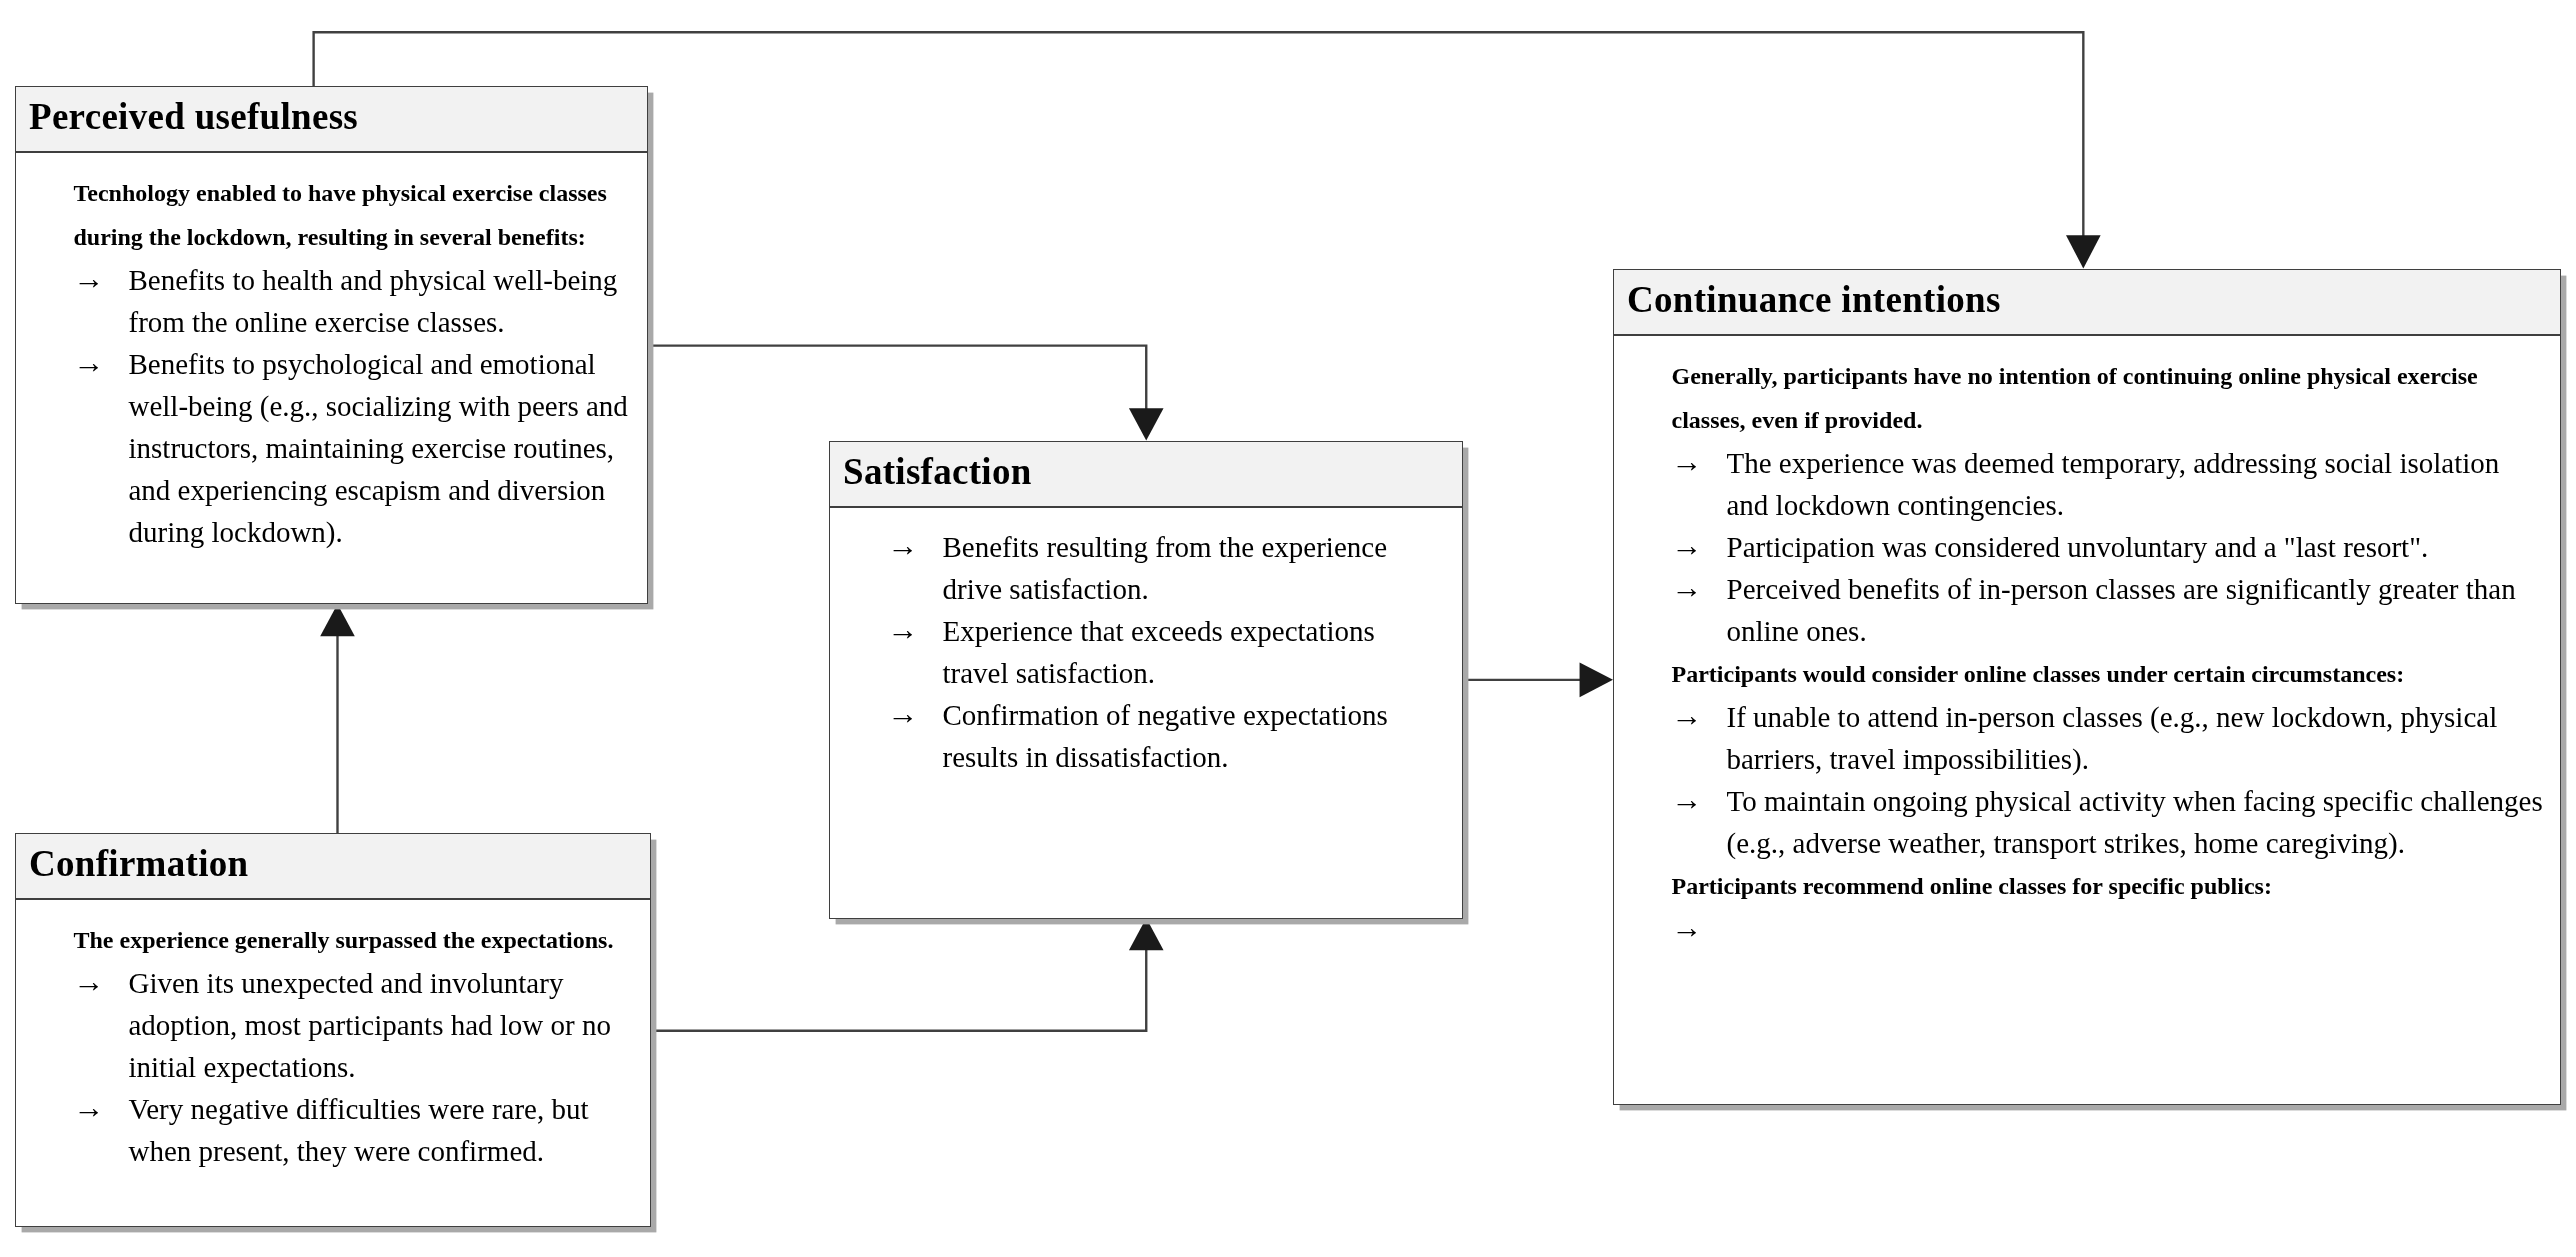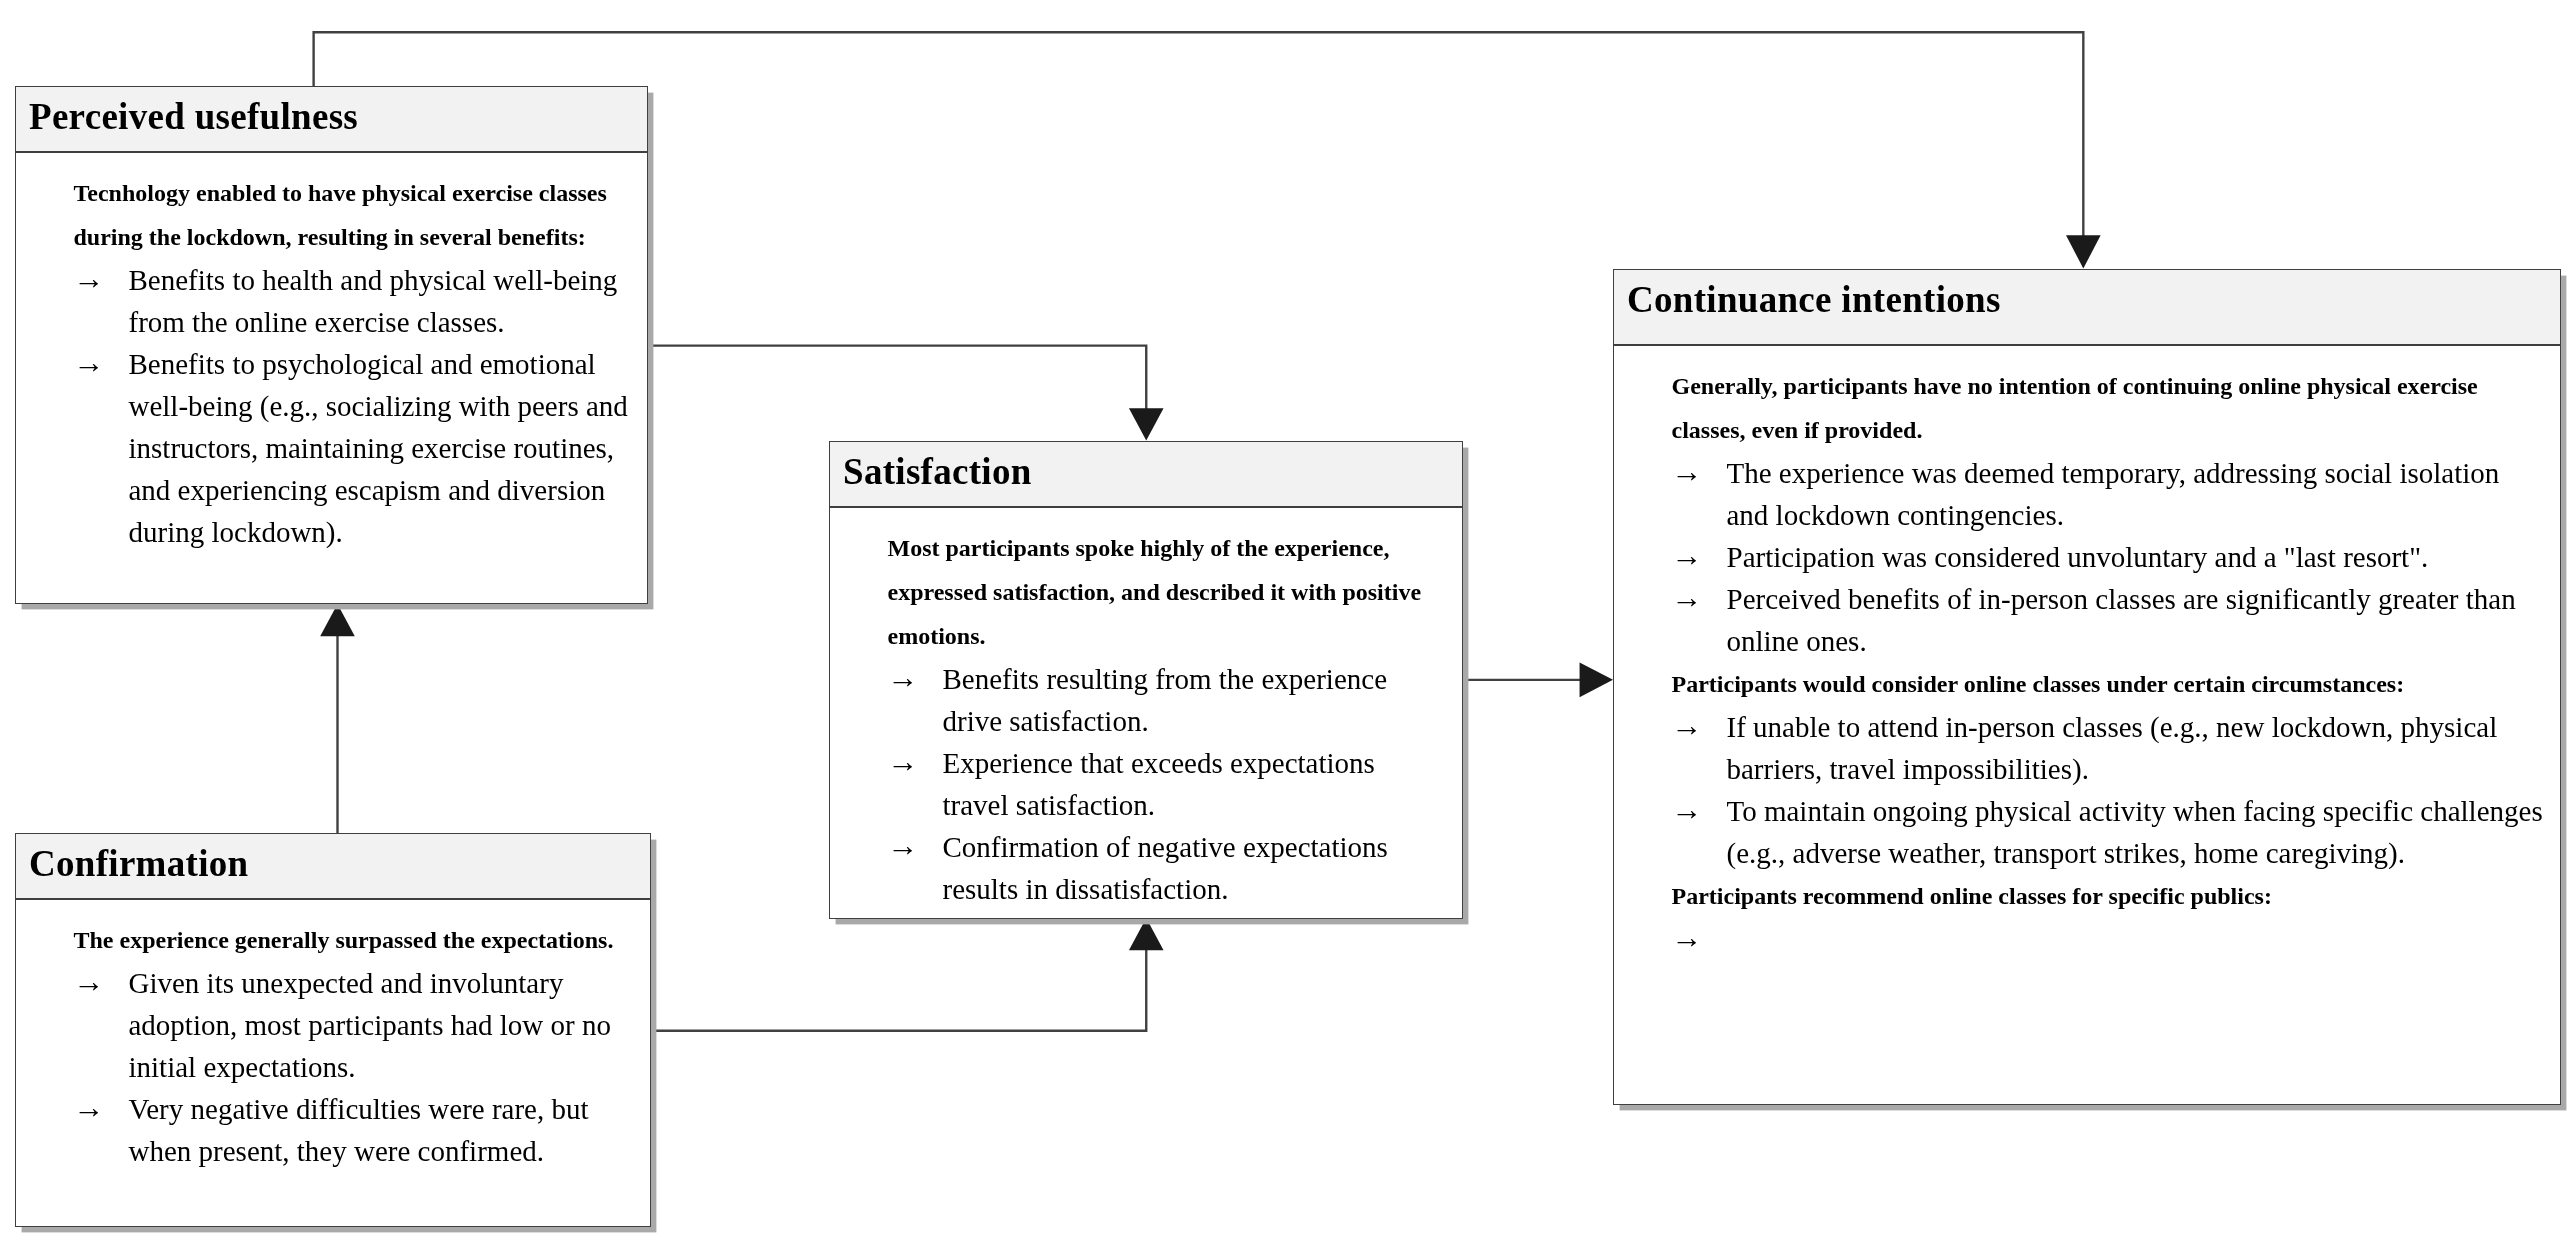--- a/index.html
+++ b/index.html
@@ -55,21 +55,21 @@
     position:absolute;
     left:36px;
     top:-1.2px;
     font-size:31px;
   }
   
   #box-perceived-usefulness{left:15px;  top:86px;  width:633px; height:518px;}
   #box-confirmation        {left:15px;  top:833px; width:636px; height:394px;}
   #box-satisfaction        {left:829px;top:441px;  width:634px; height:478px;}
   #box-continuance         {left:1613px;top:269px;  width:948px; height:836px;}
-  #box-continuance .box-header{padding-bottom:26px;}
+  #box-continuance .box-header{padding-bottom:16px;}
   #connector-layer{
     position:absolute;
     left:0;top:0;
     width:2576px;height:1257px;
     pointer-events:none;
   }
 </style>
 </head>
 <body>
 
@@ -122,21 +122,20 @@
           <span class="arrow">→</span>
           <span>Very negative difficulties were rare, but when present, they were confirmed.</span>
         </li>
       </ul>
     </div>
   </div>
 
   <div class="box" id="box-satisfaction">
     <div class="box-header">Satisfaction</div>
     <div class="box-body">
-      <p class="lead">Most participants spoke highly of the experience, expressed satisfaction, and described it with positive emotions.</p>
       <ul class="bullets">
         <li class="bullet">
           <span class="arrow">→</span>
           <span>Benefits resulting from the experience drive satisfaction.</span>
         </li>
         <li class="bullet">
           <span class="arrow">→</span>
           <span>Experience that exceeds expectations travel satisfaction.</span>
         </li>
         <li class="bullet">

